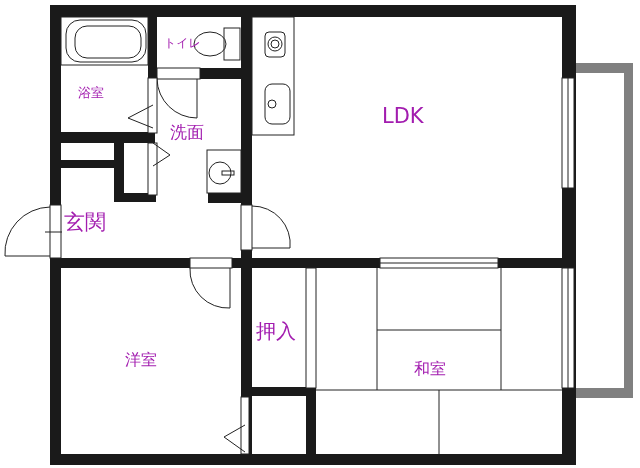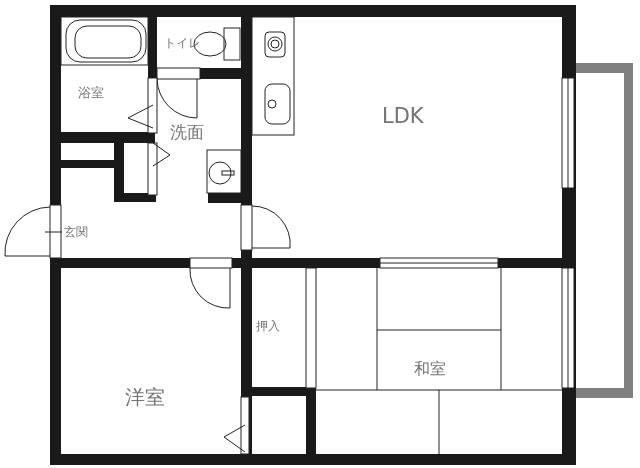--- a/index.html
+++ b/index.html
@@ -1,18 +1,18 @@
 <!DOCTYPE html>
 <html><head>
 <meta charset="utf-8">
 <style>
   html, body { margin: 0; padding: 0; background: #ffffff; }
   body { width: 640px; height: 468px; position: relative; overflow: hidden; font-family: "DejaVu Sans", sans-serif; }
   #plan { position: absolute; left: 0; top: 0; }
-  .room-label { position: absolute; color: #737373; white-space: nowrap; }
+  .room-label { position: absolute; color: #a21caf; white-space: nowrap; }
   .lbl-big { font-size: 21px; }
   .lbl-small { font-size: 14px; }
 </style>
 </head>
 <body>
 
 <svg id="plan" width="640" height="468" viewBox="0 0 640 468" xmlns="http://www.w3.org/2000/svg">
 
   <g>
     <rect x="574" y="63" width="59" height="335" fill="#808080"></rect>
@@ -117,16 +117,16 @@
     <line x1="377" y1="330" x2="501" y2="330"></line>
     <line x1="316" y1="390" x2="562" y2="390"></line>
     <line x1="439" y1="390" x2="439" y2="454"></line>
   </g>
 </svg>
 
 <div class="room-label lbl-big" style="left:382px;top:104px;text-align:right;">LDK</div>
 <div class="room-label lbl-small" style="left:78px;top:84px;font-size:13px;">浴室</div>
 <div class="room-label lbl-small" style="left:164px;top:35px;font-size:12px;">トイレ</div>
 <div class="room-label lbl-small" style="left:170px;top:121px;font-size:17px;">洗面</div>
-<div class="room-label lbl-small" style="left:64px;top:224px;font-size:12px;">玄関</div>
-<div class="room-label lbl-small" style="left:125px;top:350px;font-size:20px;margin-top:34px;">洋室</div>
-<div class="room-label lbl-small" style="left:256px;top:318px;font-size:12px;font-family:Liberation Mono, monospace;">押入</div>
+<div class="room-label lbl-small" style="left:64px;top:208px;font-size:21px;">玄関</div>
+<div class="room-label lbl-small" style="left:125px;top:350px;font-size:16px;">洋室</div>
+<div class="room-label lbl-small" style="left:256px;top:318px;font-size:20px;font-family:Liberation Mono, monospace;">押入</div>
 <div class="room-label lbl-small" style="left:414px;top:340px;font-size:16px;margin-top:19px;">和室</div>
 
 </body></html>

